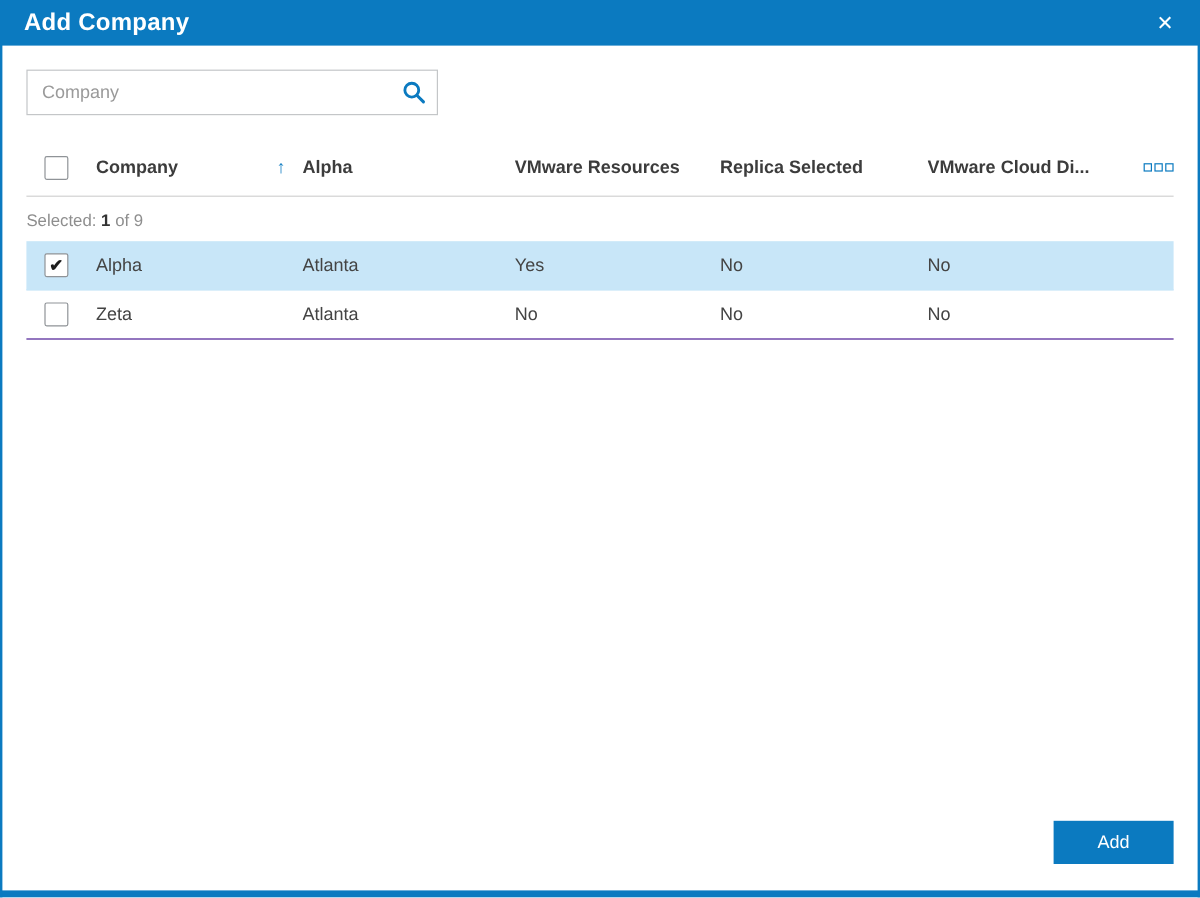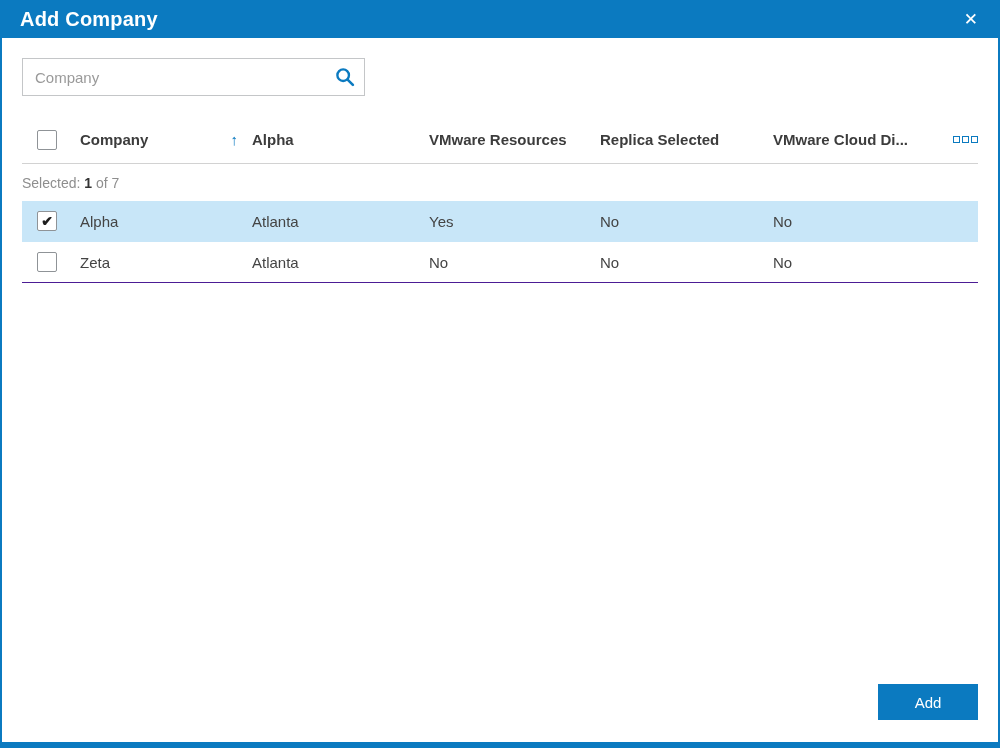--- a/index.html
+++ b/index.html
@@ -125,21 +125,21 @@
       <span class="col-chooser">
           <i></i>
           <i></i>
           <i></i>
         </span>
     </div>
 
     <div class="selected-line">
       <span>Selected:</span>
       <span class="count">1</span>
-      <span>of 7</span>
+      <span>of 9</span>
     </div>
 
     <div class="grid row selected">
       <span>
         <input type="checkbox" checked="checked" style="">
       </span>
       <span class="cell">Alpha</span>
       <span class="cell">Atlanta</span>
       <span class="cell">Yes</span>
       <span class="cell">No</span>

